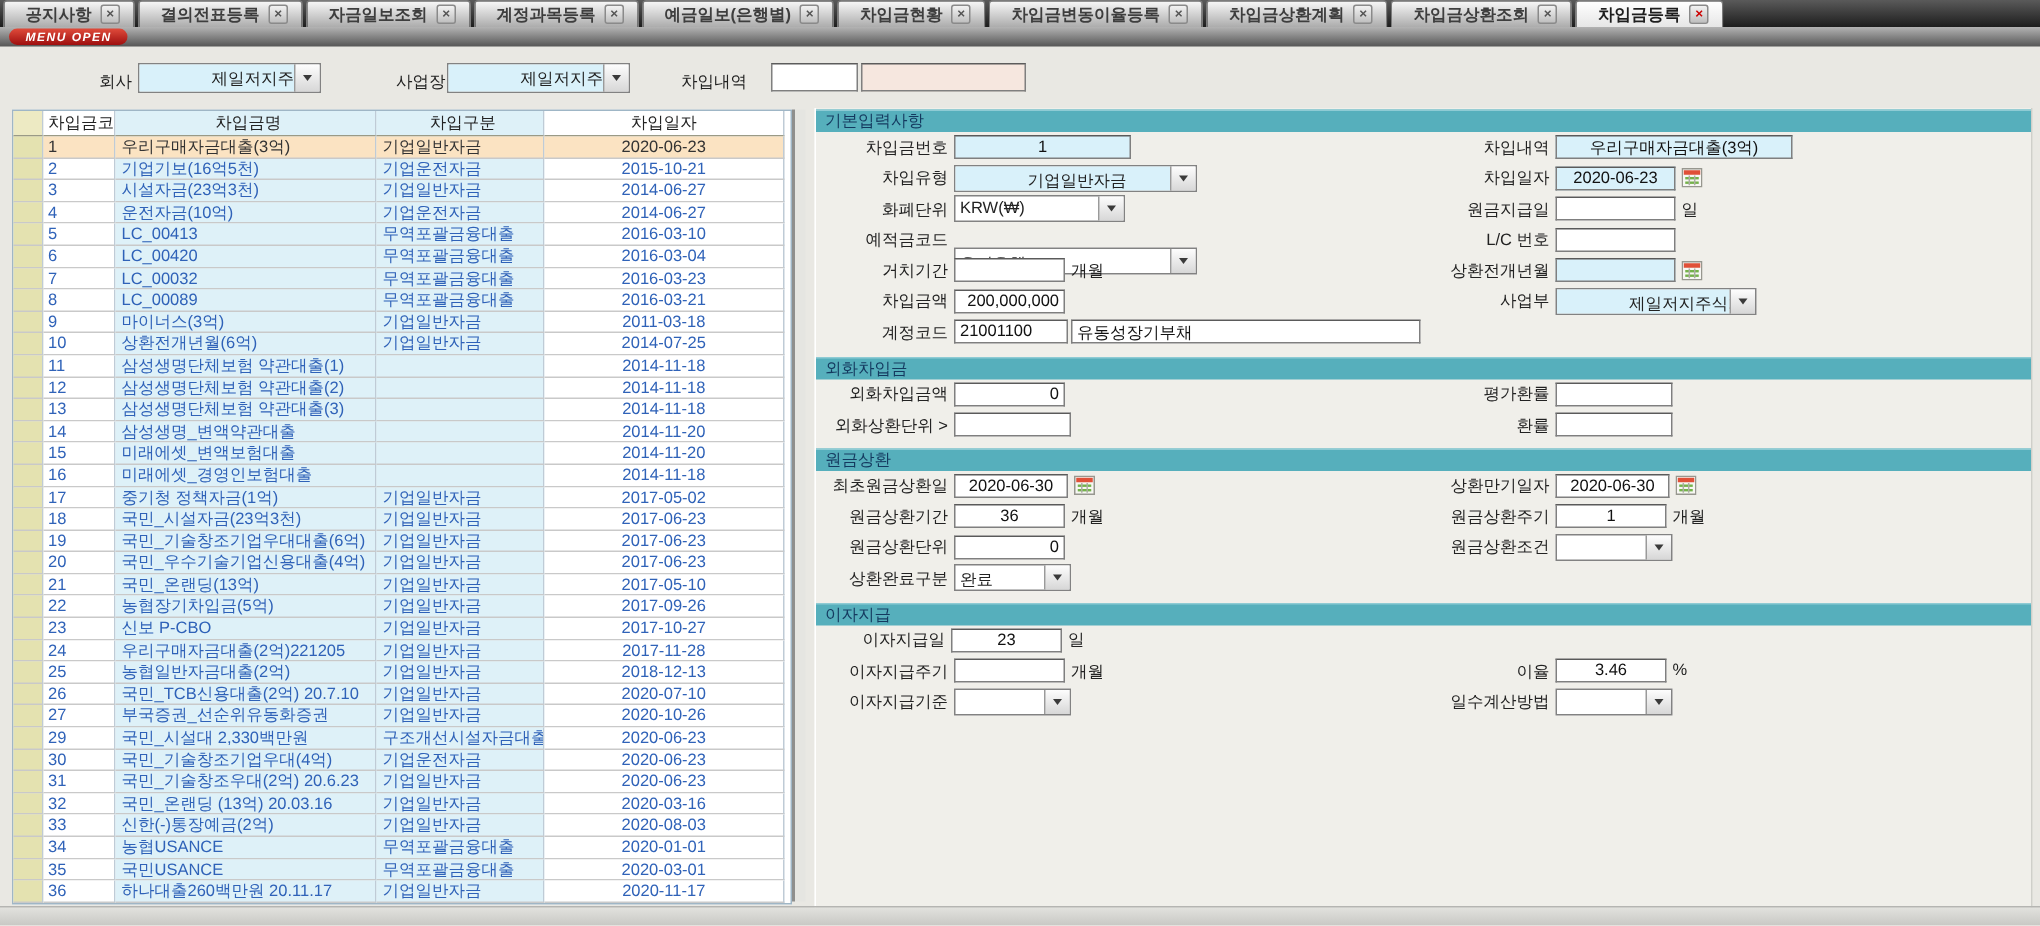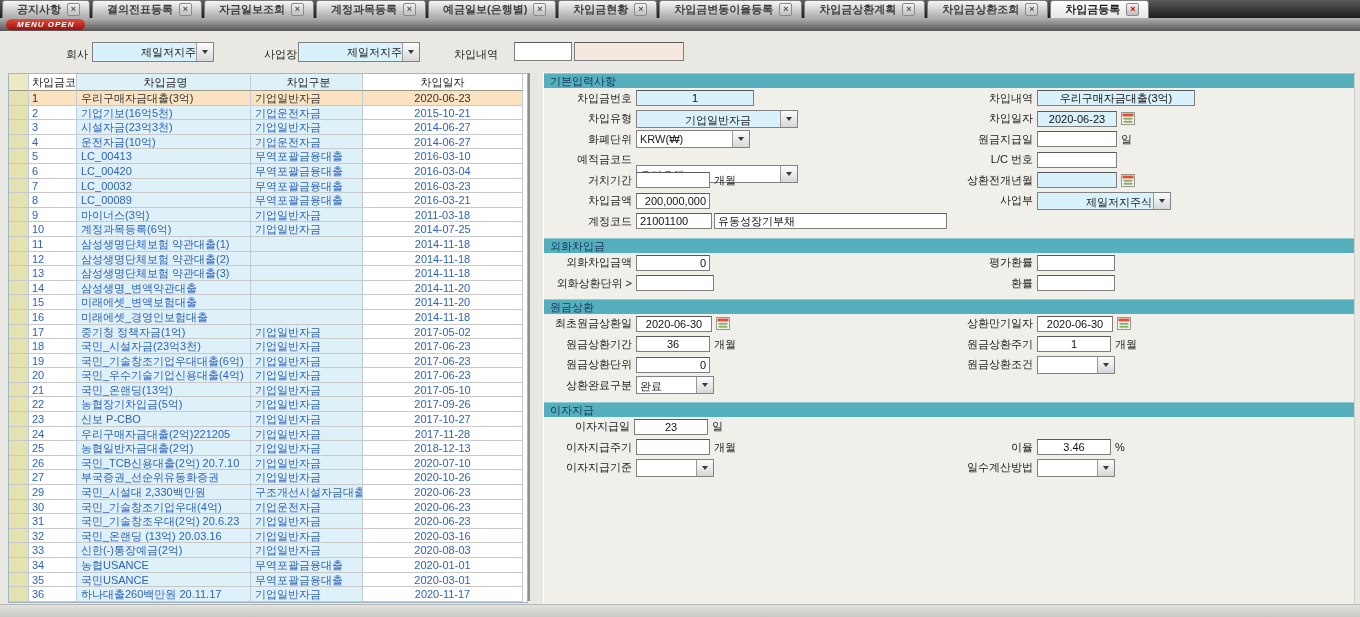--- a/index.html
+++ b/index.html
@@ -224,21 +224,21 @@
     <div class="grow">
       <div class="gcell c0"></div>
       <div class="gcell c1">9</div>
       <div class="gcell c2">마이너스(3억)</div>
       <div class="gcell c3">기업일반자금</div>
       <div class="gcell c4">2011-03-18</div>
     </div>
     <div class="grow">
       <div class="gcell c0"></div>
       <div class="gcell c1">10</div>
-      <div class="gcell c2">계정과목등록(6억)</div>
+      <div class="gcell c2">상환전개년월(6억)</div>
       <div class="gcell c3">기업일반자금</div>
       <div class="gcell c4">2014-07-25</div>
     </div>
     <div class="grow">
       <div class="gcell c0"></div>
       <div class="gcell c1">11</div>
       <div class="gcell c2">삼성생명단체보험 약관대출(1)</div>
       <div class="gcell c3"></div>
       <div class="gcell c4">2014-11-18</div>
     </div>

